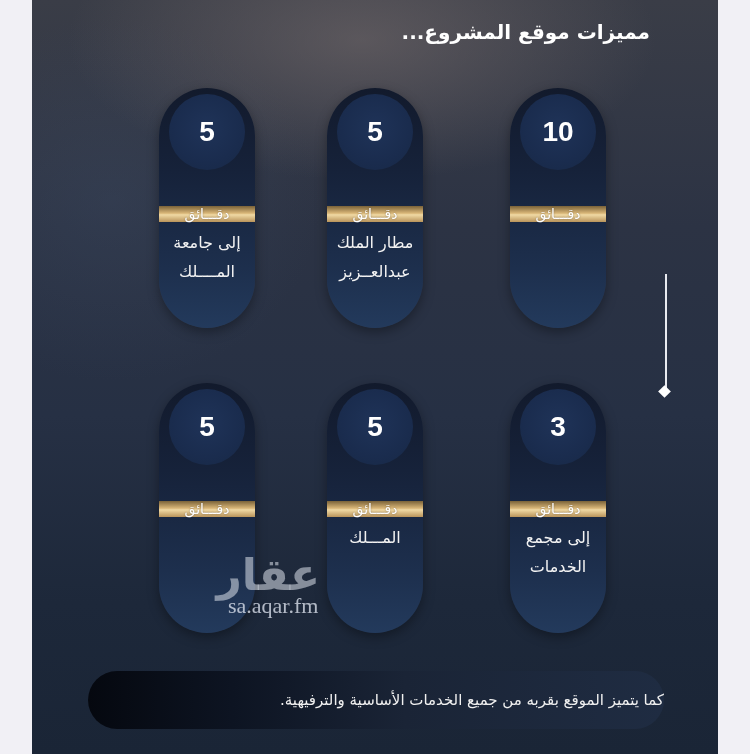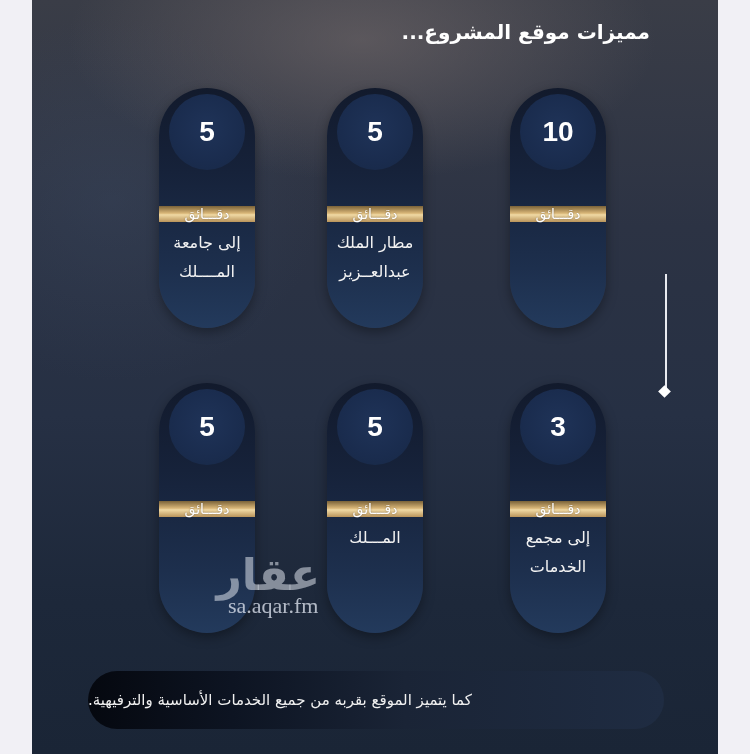--- a/index.html
+++ b/index.html
@@ -58,21 +58,21 @@
     transform: rotate(45deg);
   }
   .watermark {
     position: absolute; left: 168px; top: 553px; color: rgba(220,225,235,0.55);
   }
   .wm-ar { font-size: 44px; font-weight: bold; line-height: 44px; direction: rtl; text-align: right; width: 120px; }
   .wm-url { font-family: "Liberation Serif", serif; font-size: 22px; color: rgba(230,235,245,0.75); margin-top: -4px; margin-left: 28px; }
   .footer {
     position: absolute; left: 56px; top: 671px; width: 576px; height: 58px; border-radius: 29px;
     background: linear-gradient(90deg, #05080f 0%, #0d1422 25%, #1a2436 55%, #1f2c42 100%);
-    display: flex; align-items: center; justify-content: flex-start;
+    display: flex; align-items: center; justify-content: flex-end;
   }
   .footer-text { color: #f0f0f0; font-size: 15px; direction: rtl; }
 </style>
 </head>
 <body>
 
 <div class="panel">
 
   <div class="title">مميزات موقع  المشروع...</div>
 

